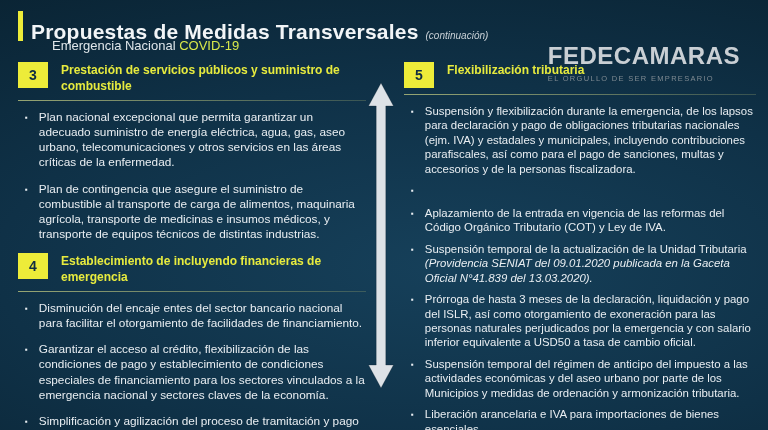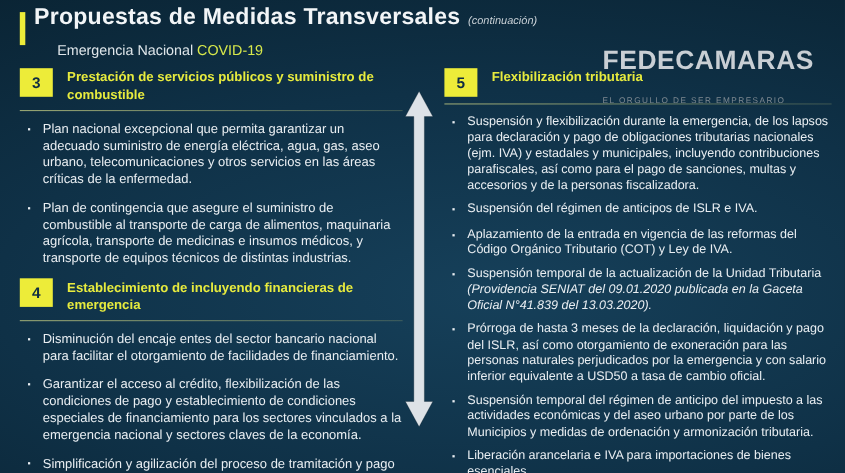--- a/index.html
+++ b/index.html
@@ -7,28 +7,28 @@
     width:768px;height:430px;overflow:hidden;
     font-family:"Liberation Sans",sans-serif;
     background:#0e3046;
   }
   .slide{
     position:relative;width:768px;height:430px;
     background:radial-gradient(ellipse 130% 95% at 58% 62%, #16405a 0%, #0f3147 45%, #0a2434 80%, #071b28 100%);
   }
   
   .accent-bar{position:absolute;left:18px;top:11px;width:5px;height:30px;background:#edec39;}
-  .title-row{position:absolute;left:31px;top:4px;white-space:nowrap;}
+  .title-row{position:absolute;left:31px;top:20px;white-space:nowrap;}
   .title{font-size:21px;font-weight:bold;color:#f2f5f7;letter-spacing:0.2px;}
   .title-suffix{font-size:10px;font-style:italic;color:#c8d0d6;margin-left:7px;}
   .subtitle{position:absolute;left:31px;top:38px;font-size:13px;color:#dfe6ea;margin-left:21px;}
   .subtitle .hl{color:#d8e94b;}
   .logo{position:absolute;right:28px;top:9px;text-align:left;}
   .logo-name{font-size:24px;font-weight:bold;color:#c9cfd4;letter-spacing:0.5px;line-height:1.05;margin-top:34px;}
-  .logo-tagline{font-size:7.5px;color:#7f8a92;letter-spacing:1.3px;margin-top:19px;}
+  .logo-tagline{font-size:7.5px;color:#7f8a92;letter-spacing:1.3px;margin-top:6px;}
   
   .col{position:absolute;top:62px;}
   .col-left{left:18px;width:348px;}
   .col-right{left:404px;width:352px;}
   .section{margin-bottom:6px;}
   .sec-head{display:flex;align-items:flex-start;gap:13px;}
   .num-box{flex:none;width:30px;height:26px;background:#edec39;color:#0e2c42;
     font-weight:bold;font-size:14px;display:flex;align-items:center;justify-content:center;}
   .sec-title{color:#e7eb3e;font-weight:bold;font-size:12px;line-height:1.3;padding-top:1px;}
   .sec-rule{height:1px;border:0;margin:6px 0 9px 0;
@@ -113,21 +113,20 @@
         <div class="sec-title">Flexibilización tributaria</div>
       </div>
       <div class="sec-rule"></div>
       <ul class="bullets">
           <li class="bullet">
             <span class="marker">▪</span>
             <span class="btext">Suspensión y flexibilización durante la emergencia, de los lapsos para declaración y pago de obligaciones tributarias nacionales (ejm. IVA) y estadales y municipales, incluyendo contribuciones parafiscales, así como para el pago de sanciones, multas y accesorios y de la personas fiscalizadora.</span>
           </li>
           <li class="bullet">
             <span class="marker">▪</span>
-            <span class="btext">Suspensión del régimen de anticipos de ISLR e IVA.</span>
           </li>
           <li class="bullet">
             <span class="marker">▪</span>
             <span class="btext">Aplazamiento de la entrada en vigencia de las reformas del Código Orgánico Tributario (COT) y Ley de IVA.</span>
           </li>
           <li class="bullet">
             <span class="marker">▪</span>
             <span class="btext">Suspensión temporal de la actualización de la Unidad Tributaria <i>(Providencia SENIAT del 09.01.2020 publicada en la Gaceta Oficial N°41.839  del 13.03.2020).</i></span>
           </li>
           <li class="bullet">

